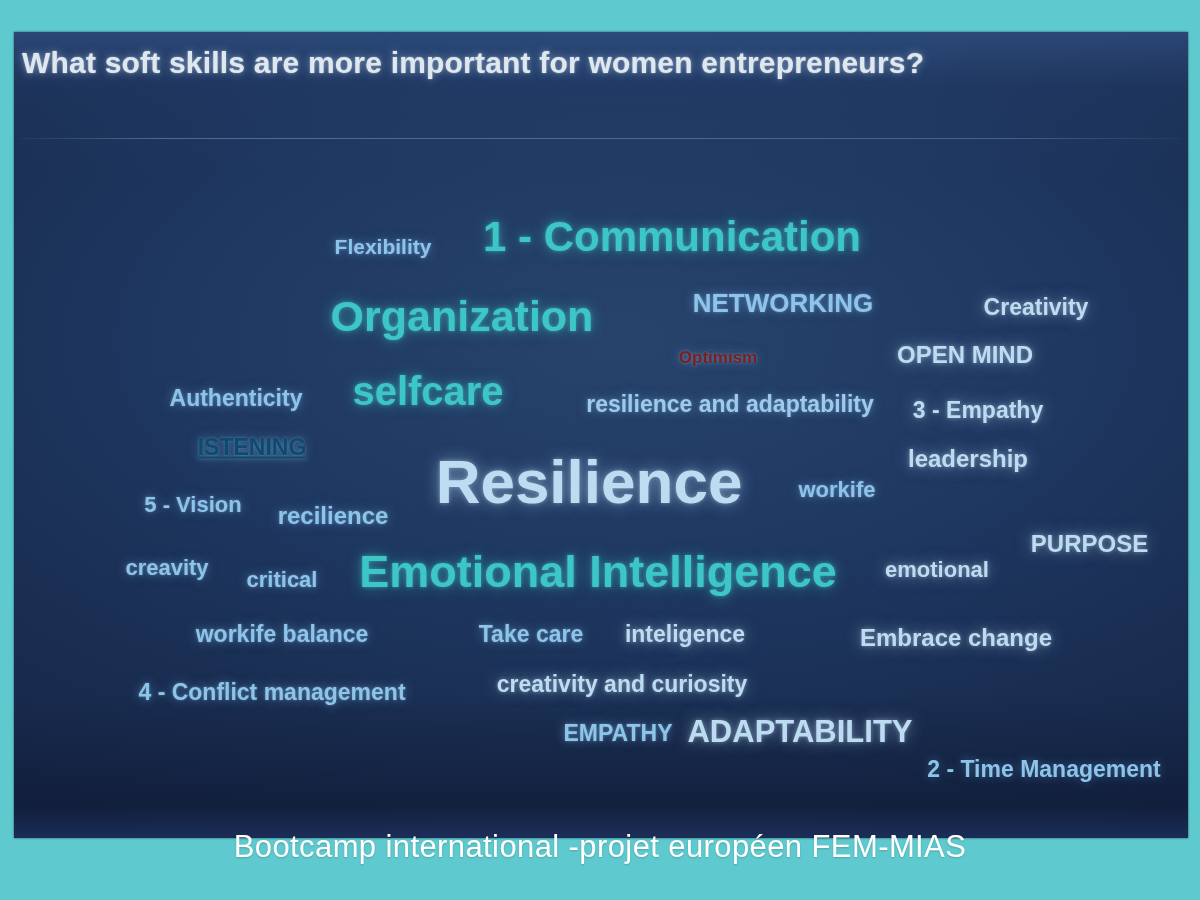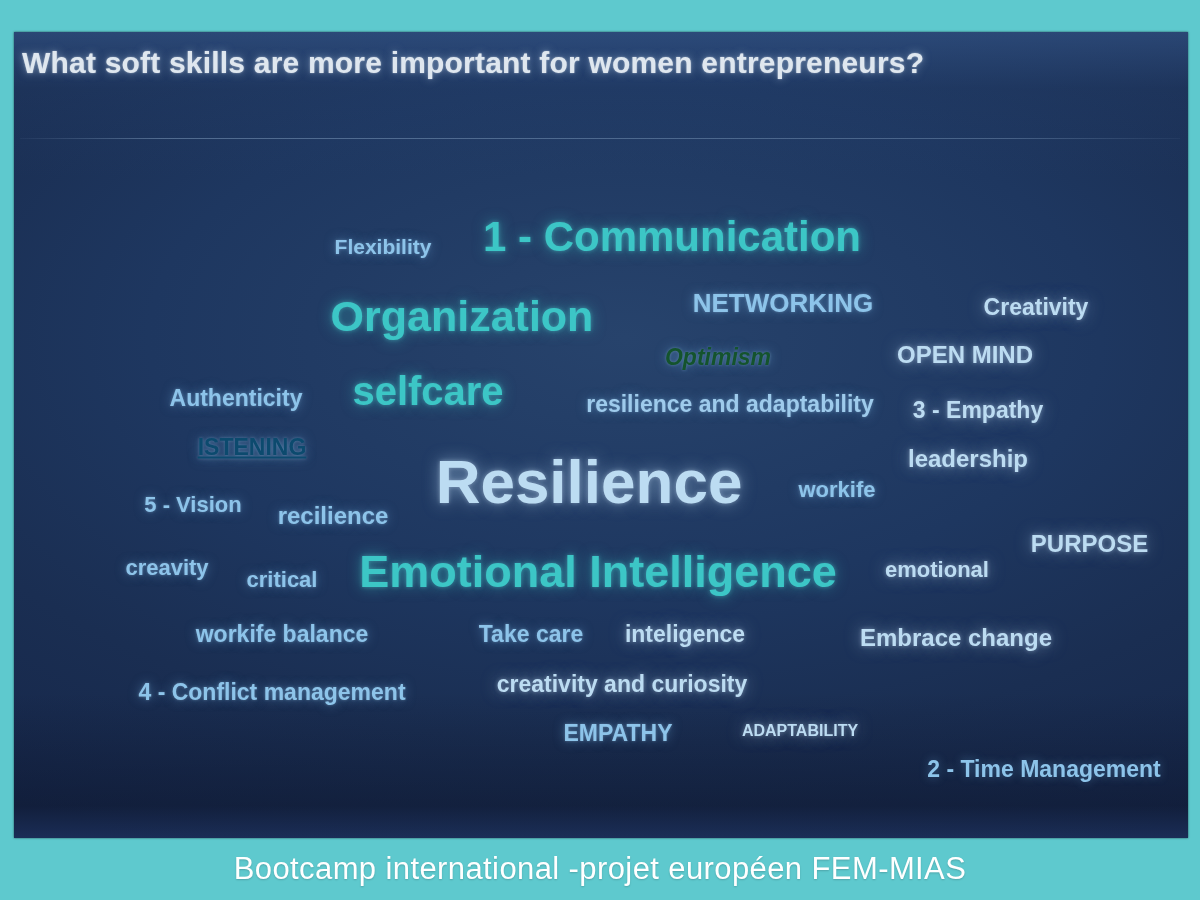--- a/index.html
+++ b/index.html
@@ -81,21 +81,21 @@
   
   .teal   { color: #3cc6c6; text-shadow: 0 0 14px rgba(60,198,198,.55), 0 0 4px rgba(90,220,220,.45); }
   .pale   { color: #bcdcf2; text-shadow: 0 0 16px rgba(175,212,240,.55), 0 0 4px rgba(220,238,255,.4); }
   .blue   { color: #8dc4ea; text-shadow: 0 0 11px rgba(120,185,235,.5), 0 0 3px rgba(180,220,250,.35); }
   .dim    { color: #7fb6de; text-shadow: 0 0 10px rgba(110,175,225,.45); }
 
   
   #caption {
     position: absolute;
     left: 0;
-    top: 838px;
+    top: 816px;
     width: 1200px;
     height: 62px;
     display: flex;
     align-items: center;
     justify-content: center;
     color: #ffffff;
     font-size: 31px;
     letter-spacing: .4px;
     text-shadow: 0 1px 2px rgba(0,0,0,.18);
   }
@@ -110,21 +110,21 @@
   </div>
 
   <div id="question">What soft skills are more important for women entrepreneurs?</div>
 
   <div id="cloud">
       <span class="word blue" style="left: 383px; top: 246px; font-size: 21px; color: rgb(141, 196, 234);">Flexibility</span>
       <span class="word teal" style="left: 672px; top: 237px; font-size: 42px; color: rgb(60, 198, 198);">1 - Communication</span>
       <span class="word teal" style="left: 462px; top: 316px; font-size: 43px; color: rgb(60, 198, 198);">Organization</span>
       <span class="word blue" style="left: 783px; top: 303px; font-size: 26px; color: rgb(141, 196, 234);">NETWORKING</span>
       <span class="word pale" style="left: 1036px; top: 307px; font-size: 23px; color: rgb(188, 220, 242);">Creativity</span>
-      <span class="word blue" style="left: 718px; top: 357px; font-size: 23px; color: #14532d; font-style: italic;">Optimism</span>
+      <span class="word blue" style="left: 718px; top: 357px; font-size: 17px; color: #7f1d1d;">Optimism</span>
       <span class="word pale" style="left: 965px; top: 355px; font-size: 24px; color: rgb(188, 220, 242);">OPEN MIND</span>
       <span class="word blue" style="left: 236px; top: 398px; font-size: 23px; color: rgb(141, 196, 234);">Authenticity</span>
       <span class="word teal" style="left: 428px; top: 391px; font-size: 40px; color: rgb(60, 198, 198);">selfcare</span>
       <span class="word blue" style="left: 730px; top: 404px; font-size: 23px; color: rgb(158, 203, 236);">resilience and adaptability</span>
       <span class="word pale" style="left: 978px; top: 410px; font-size: 23px; color: rgb(188, 220, 242);">3 - Empathy</span>
       <span class="word blue" style="left: 252px; top: 447px; font-size: 23px; color: #0c4a6e; text-decoration: underline;">ISTENING</span>
       <span class="word pale" style="left: 968px; top: 459px; font-size: 24px; color: rgb(188, 220, 242);">leadership</span>
       <span class="word pale" style="left: 589px; top: 482px; font-size: 62px; color: rgb(188, 220, 242);">Resilience</span>
       <span class="word blue" style="left: 193px; top: 505px; font-size: 22px; color: rgb(141, 196, 234);">5 - Vision</span>
       <span class="word blue" style="left: 333px; top: 516px; font-size: 24px; color: rgb(141, 196, 234);">recilience</span>
@@ -134,21 +134,21 @@
       <span class="word blue" style="left: 282px; top: 580px; font-size: 22px; color: rgb(141, 196, 234);">critical</span>
       <span class="word teal" style="left: 598px; top: 571px; font-size: 45px; color: rgb(60, 198, 198);">Emotional Intelligence</span>
       <span class="word pale" style="left: 937px; top: 570px; font-size: 22px; color: rgb(188, 220, 242);">emotional</span>
       <span class="word blue" style="left: 282px; top: 634px; font-size: 23px; color: rgb(141, 196, 234);">workife balance</span>
       <span class="word blue" style="left: 531px; top: 634px; font-size: 23px; color: rgb(141, 196, 234);">Take care</span>
       <span class="word pale" style="left: 685px; top: 634px; font-size: 23px; color: rgb(188, 220, 242);">inteligence</span>
       <span class="word pale" style="left: 956px; top: 638px; font-size: 24px; color: rgb(188, 220, 242);">Embrace change</span>
       <span class="word blue" style="left: 272px; top: 692px; font-size: 23px; color: rgb(141, 196, 234);">4 - Conflict management</span>
       <span class="word pale" style="left: 622px; top: 684px; font-size: 23px; color: rgb(188, 220, 242);">creativity and curiosity</span>
       <span class="word blue" style="left: 618px; top: 733px; font-size: 23px; color: rgb(141, 196, 234);">EMPATHY</span>
-      <span class="word pale" style="left: 800px; top: 731px; font-size: 16px; color: rgb(188, 220, 242);">ADAPTABILITY</span>
+      <span class="word pale" style="left: 800px; top: 731px; font-size: 31px; color: rgb(188, 220, 242);">ADAPTABILITY</span>
       <span class="word dim" style="left: 1044px; top: 769px; font-size: 23px; color: rgb(141, 196, 234);">2 - Time Management</span>
     </div>
 
   <div id="caption">
     <span>Bootcamp international -projet européen FEM-MIAS</span>
   </div>
 
 </div>
 
 </body></html>

